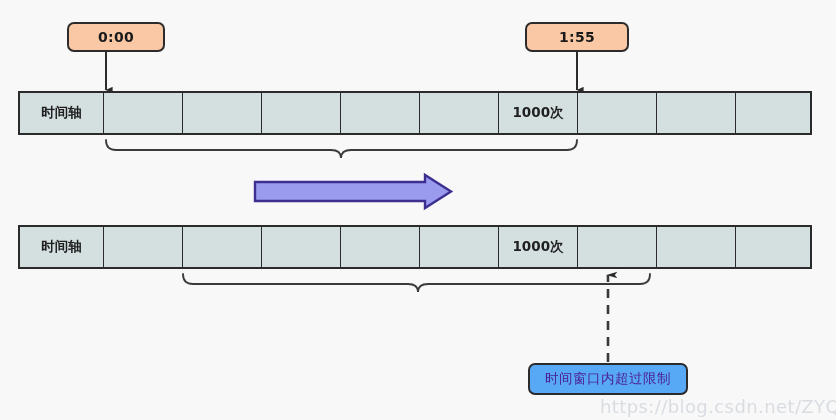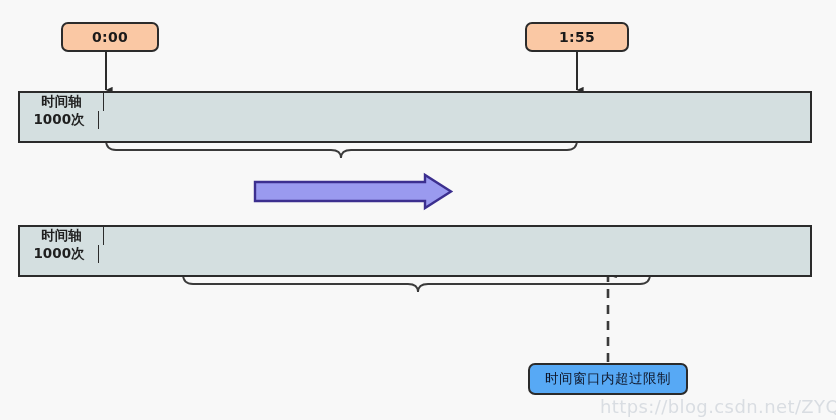--- a/index.html
+++ b/index.html
@@ -36,34 +36,33 @@
     border-radius: 7px;
     height: 30px;
     display: flex;
     align-items: center;
     justify-content: center;
     font-size: 14px;
     font-weight: bold;
     color: #1a1a1a;
     letter-spacing: 0.3px;
   }
-  #badge-start { left: 61px; top: 22px; width: 98px; }
+  #badge-start { left: 67px; top: 22px; width: 98px; }
   #badge-end   { left: 525px; top: 22px; width: 104px; }
 
   
   .timeline {
     position: absolute;
     left: 18px;
     width: 794px;
-    height: 52px;
+    height: 44px;
     box-sizing: border-box;
     border: 2px solid #2b2b2b;
     background: #d4dfe0;
     display: flex;
-    flex-direction: column;
   }
   #timeline-before { top: 91px; }
   #timeline-after  { top: 225px; }
 
   .tl-cell {
     box-sizing: border-box;
     border-right: 1.6px solid #2b2b2b;
     display: flex;
     align-items: center;
     justify-content: center;
@@ -85,21 +84,21 @@
     width: 160px;
     height: 32px;
     box-sizing: border-box;
     background: #57a9f5;
     border: 2px solid #2b2b2b;
     border-radius: 7px;
     display: flex;
     align-items: center;
     justify-content: center;
     font-size: 13.5px;
-    color: #0f172a;
+    color: #4c1d95;
     letter-spacing: 0.5px;
   }
 
   
   #watermark {
     position: absolute;
     left: 600px;
     top: 396px;
     font-size: 18px;
     color: #d9dde2;

